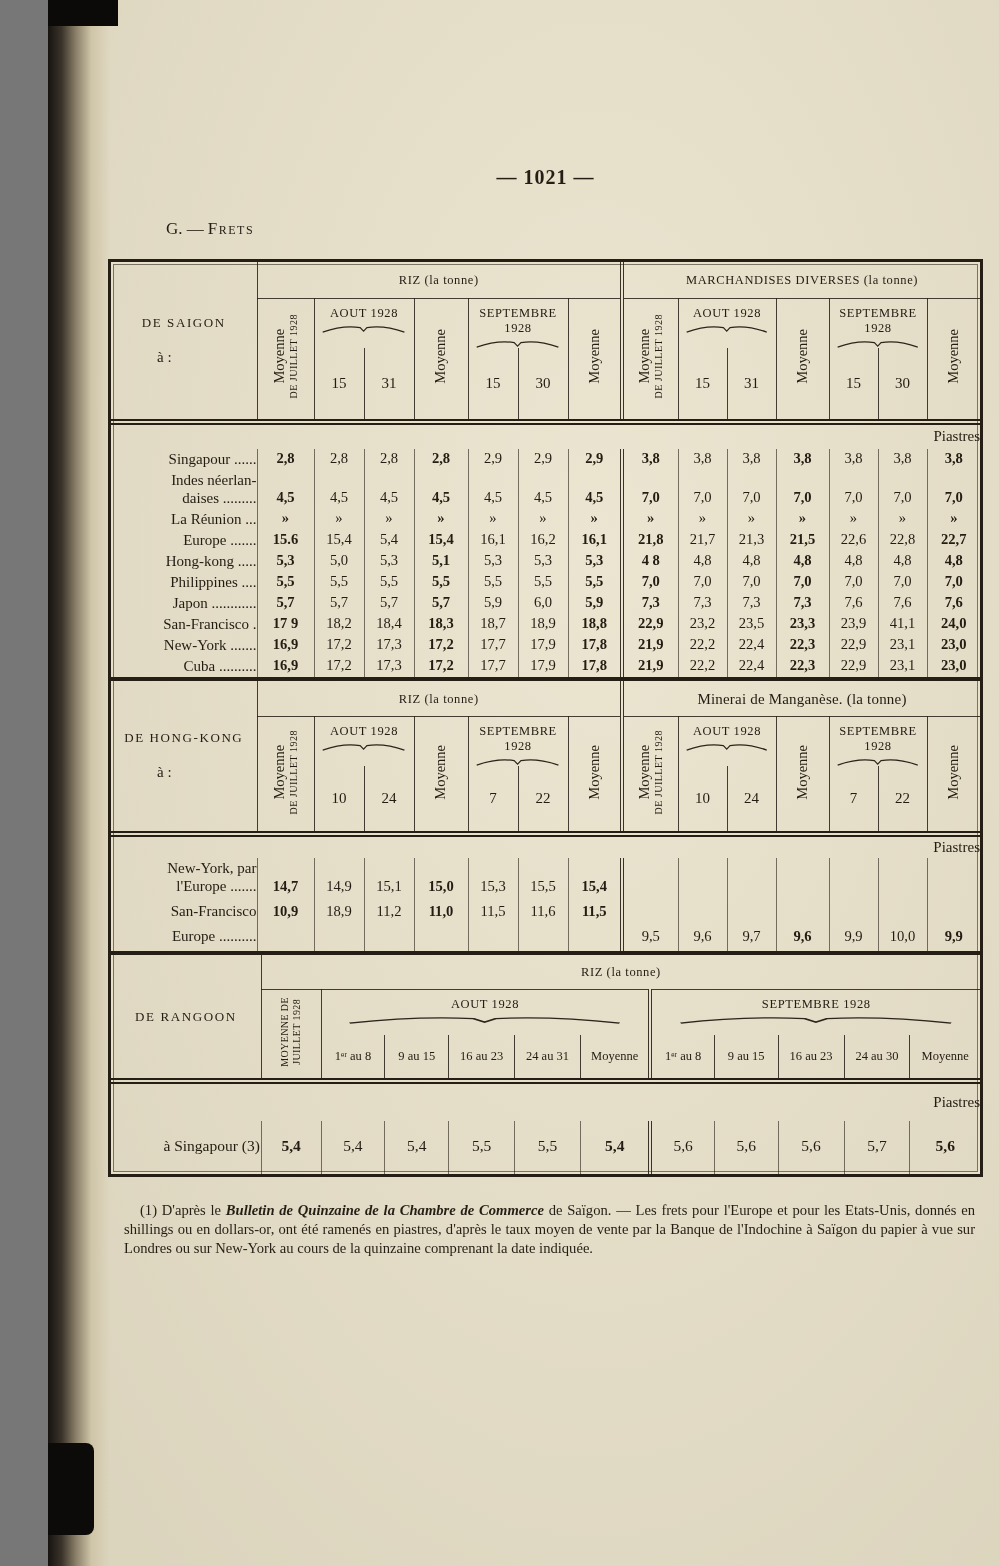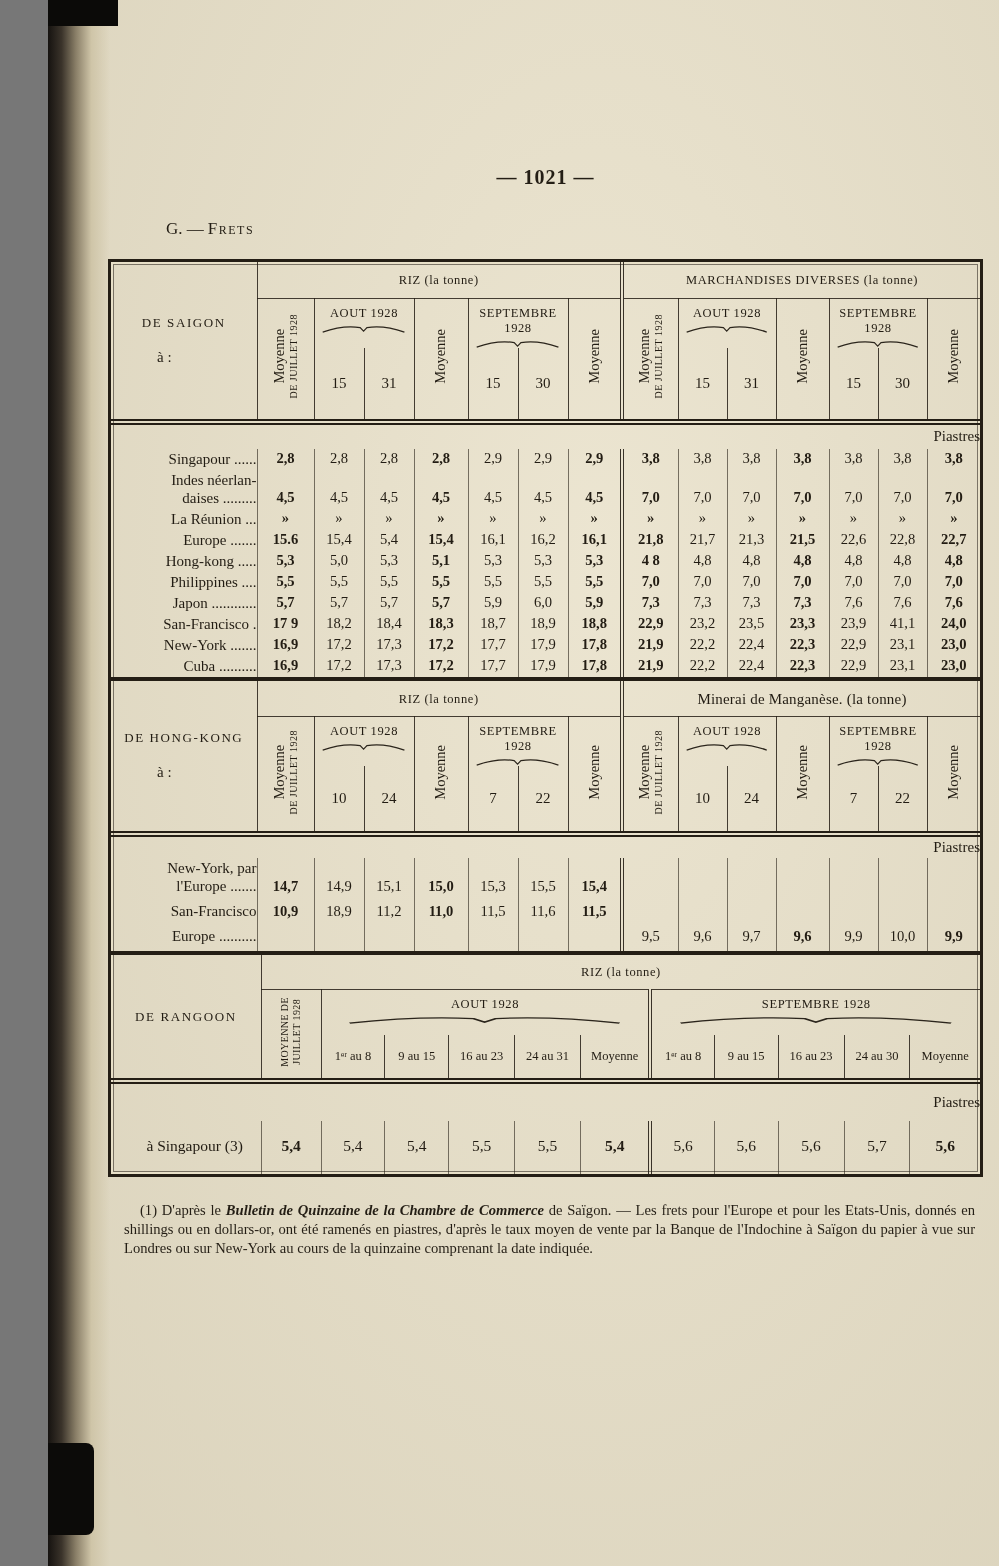--- a/index.html
+++ b/index.html
@@ -85,21 +85,21 @@
   .t1 .grp-row { height:36px; } .t1 .mon-row { height:42px; } .t1 .date-row { height:74px; }
   .t1 .unit-row td { height:27px; }
 
   .t2 .grp-row { height:36px; } .t2 .mon-row { height:42px; } .t2 .date-row { height:68px; }
   .t2 .unit-row td { height:24px; }
   .t2 tbody[data-rows] td { padding-bottom:6px; }
 
   .t3 .grp-row { height:34px; } .t3 .mon-row { height:46px; } .t3 .date-row { height:46px; }
   .t3 .unit-row td { height:40px; }
   .t3 .rot span { font-size:10px; letter-spacing:0.4px; }
-  .t3 tbody[data-rows] td { vertical-align:middle; padding:16px 18px 18px; }
+  .t3 tbody[data-rows] td { vertical-align:middle; padding:16px 1px 18px; }
   .t3 tbody[data-rows] td.lbl { padding-left:14px; font-size:15.5px; }
   .t3 tbody[data-rows] td.val { font-size:15.5px; }
 
   
   .footnotes { margin:24px 8px 0 16px; font-size:14.6px; line-height:1.32; text-align:justify; }
   .footnotes p { text-indent:16px; margin:0; }
   .footnotes .it { font-style:italic; font-weight:700; }
 
   
   .source-bar {

